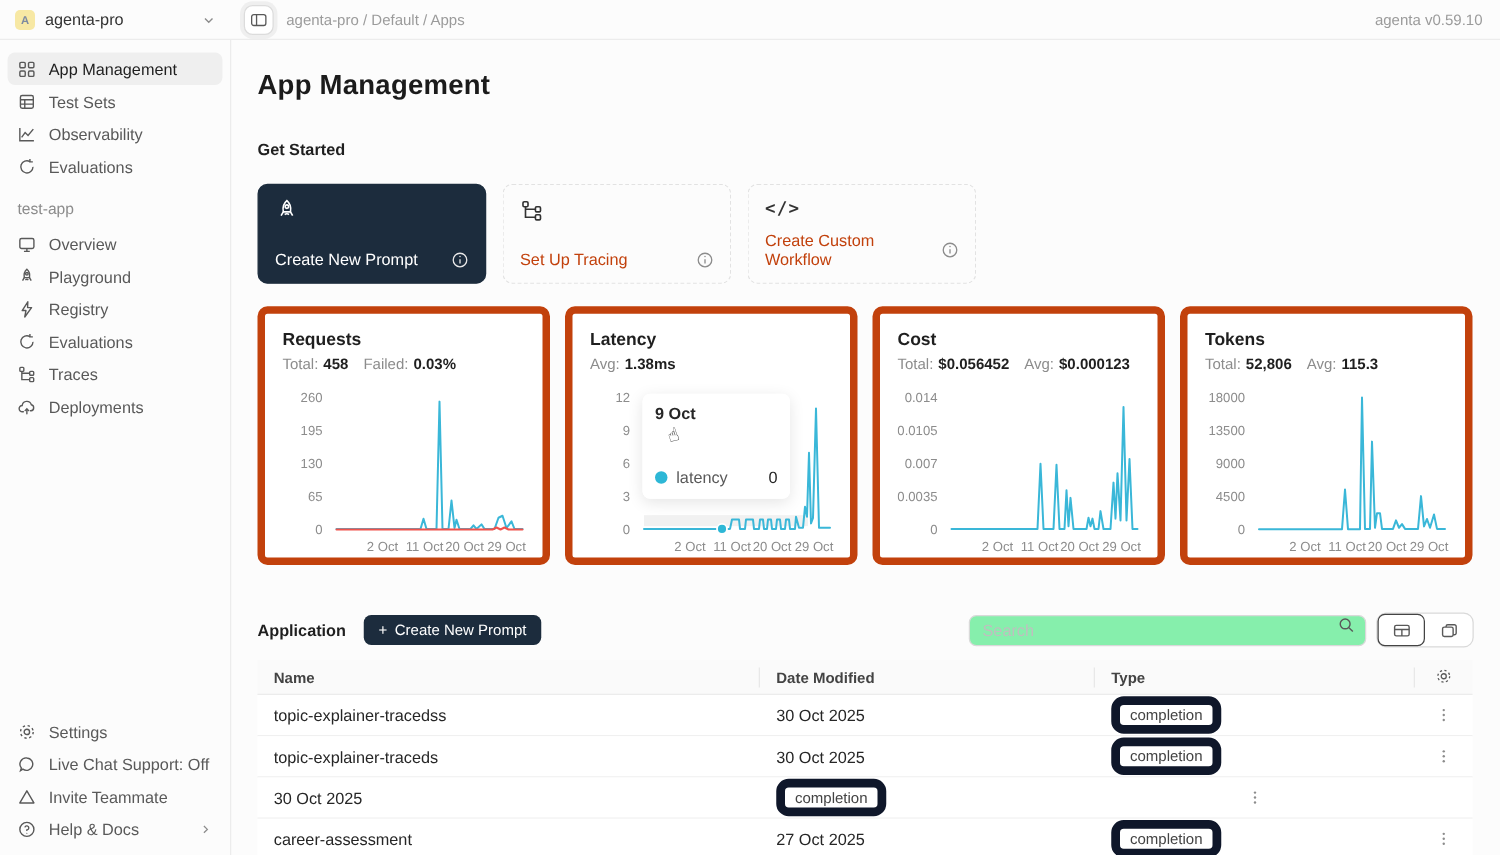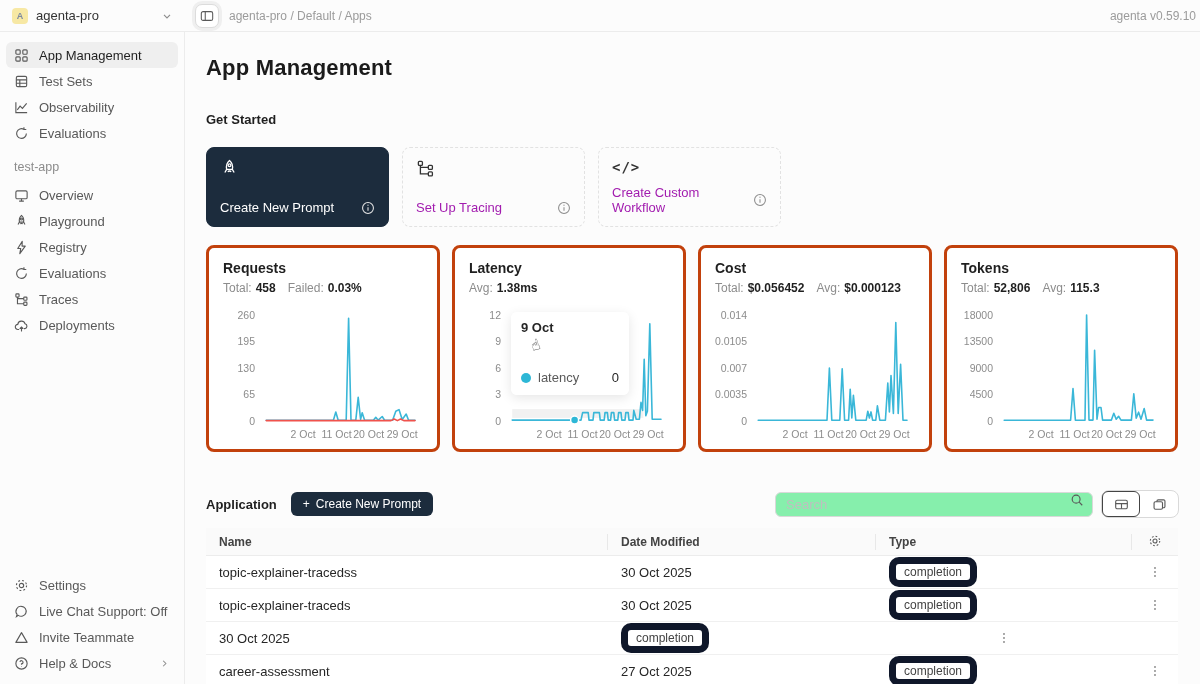--- a/index.html
+++ b/index.html
@@ -11,21 +11,21 @@
   .topbar { height:32px; display:flex; align-items:center; border-bottom:1px solid #ececec; background:#fcfcfc; }
   .topbar-left { width:185px; flex:0 0 185px; display:flex; align-items:center; padding:0 12px; gap:8px; }
   .avatar { width:16px; height:16px; border-radius:4px; background:#f7e8a4; color:#7d8aa0; font-size:9px;
             display:flex; align-items:center; justify-content:center; font-weight:700; flex:0 0 16px; }
   .ws-name { font-size:13px; color:#333; }
   .chev-dn { margin-left:auto; color:#8c8c8c; display:flex; }
   .panel-toggle { width:24px; height:24px; margin-left:10px; border:1px solid #dcdcdc; border-radius:7px;
                   box-shadow:0 0 0 3px rgba(0,0,0,0.05); background:#fff; display:flex; align-items:center;
                   justify-content:center; color:#595959; cursor:pointer; }
   .breadcrumb { font-size:12px; color:#9b9b9b; margin-left:10px; }
-  .version { margin-left:auto; font-size:12px; color:#9b9b9b; padding-right:4px; }
+  .version { margin-left:auto; font-size:12px; color:#9b9b9b; padding-right:14px; }
 
   
   .app-body { display:flex; height:652px; }
   .sidebar { width:185px; flex:0 0 185px; border-right:1px solid #ececec; display:flex; flex-direction:column;
              padding:10px 0 8px; background:#fcfcfc; }
   .main { flex:1; padding:0 21px; overflow:hidden; }
 
   
   .side-item { height:26px; margin:0 6px; padding:0 8px; border-radius:6px; display:flex; align-items:center;
                gap:10px; font-size:13px; color:#595959; cursor:pointer; }
@@ -40,29 +40,29 @@
   .h2 { font-size:13px; font-weight:600; color:#1f1f1f; }
   .gs-heading { margin-top:31px; }
 
   
   .gs-row { display:flex; gap:13px; margin-top:20px; }
   .gs-card { width:183px; height:80px; border-radius:8px; padding:11px 13px; display:flex; flex-direction:column;
              justify-content:space-between; border:1px dashed #e2e2e2; background:transparent; cursor:pointer; }
   .gs-card.dark { background:#1c2c3d; border:1px solid #1c2c3d; color:#fff; }
   .gs-card .gs-ico { display:flex; color:#333; }
   .gs-card.dark .gs-ico { color:#fff; }
-  .gs-label-row { display:flex; align-items:center; justify-content:space-between; font-size:13px; font-weight:500; color:#a21caf; }
+  .gs-label-row { display:flex; align-items:center; justify-content:space-between; font-size:13px; font-weight:500; color:#c2410c; }
   .gs-card.dark .gs-label-row { color:#fff; }
   .gs-label-row .info { display:flex; color:#8c8c8c; }
   .gs-card.dark .info { color:#e8e8e8; }
   .code-glyph { font-size:14px; font-weight:600; letter-spacing:1px; font-family:"DejaVu Sans Mono", monospace; }
 
   
   .stats-row { display:flex; gap:12px; margin-top:18px; }
-  .stat-card { width:234px; height:207px; background:#fff; border:3px solid #c2410c; border-radius:8px;
+  .stat-card { width:234px; height:207px; background:#fff; border:6px solid #c2410c; border-radius:8px;
                padding:12px 14px; position:relative; }
   .stat-title { font-size:14px; font-weight:600; color:#1f1f1f; }
   .stat-sub { margin-top:5px; font-size:12px; color:#8c8c8c; display:flex; gap:4px; }
   .stat-sub b { color:#1f1f1f; font-weight:600; }
   .stat-sub .pair2 { margin-left:8px; display:flex; gap:4px; }
   .chart-box { margin-top:10px; }
 
   
   .chart-tooltip { position:absolute; left:56px; top:64px; width:118px; background:rgba(255,255,255,0.93);
                    border-radius:6px; box-shadow:0 3px 12px rgba(0,0,0,0.10); padding:8px 10px 10px; z-index:5; }

